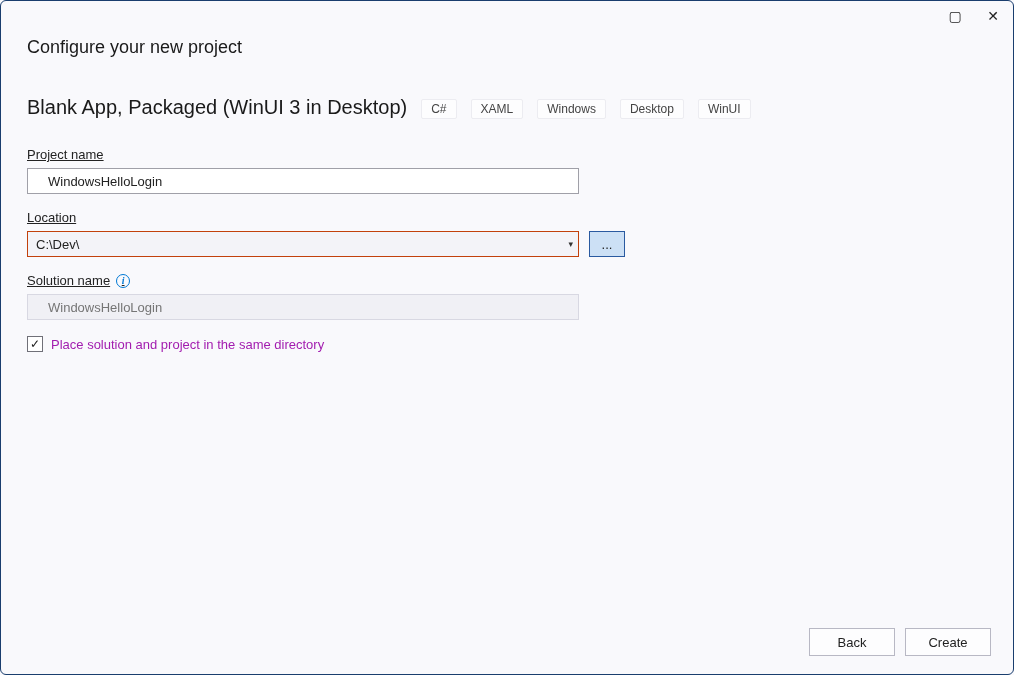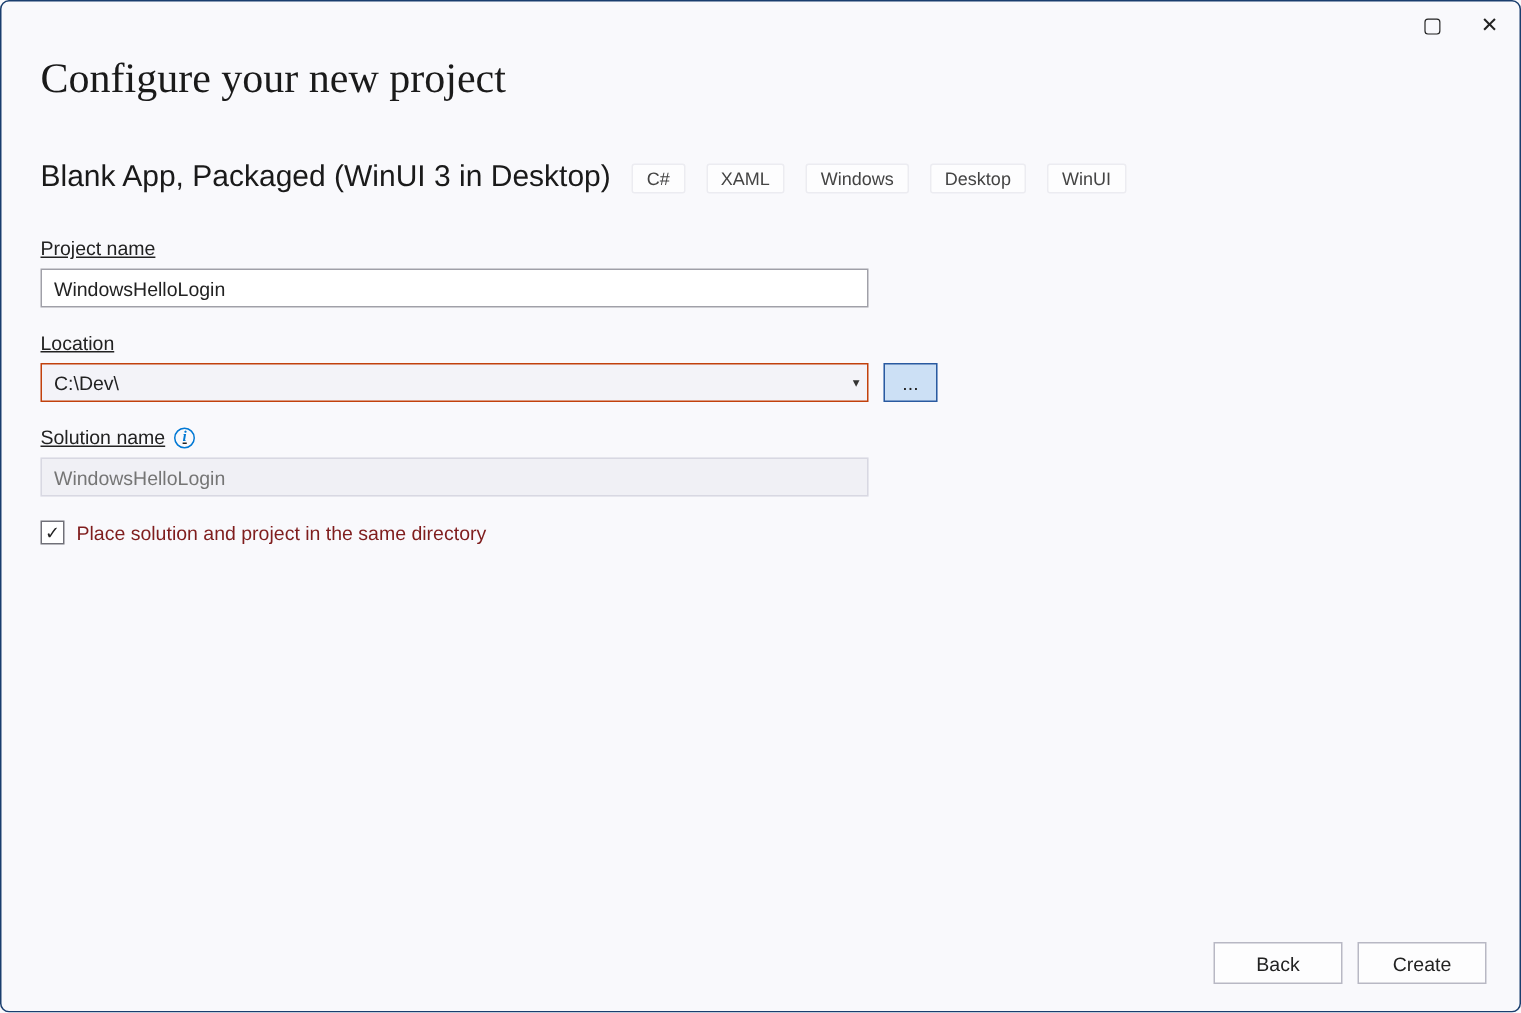--- a/index.html
+++ b/index.html
@@ -36,29 +36,28 @@
       justify-content: center;
       color: #222;
       font-size: 14px;
     }
     .content {
       padding: 6px 26px 0 26px;
       flex: 1;
       overflow: hidden;
     }
     h1.page-title {
-      font-size: 28px;
+      font-size: 18px;
       font-weight: 400;
       color: #1a1a1a;
       margin-bottom: 38px;
-      font-family: Liberation Serif, serif;
     }
     .template-row {
       display: flex;
-      align-items: center;
+      align-items: flex-end;
       gap: 14px;
       margin-bottom: 28px;
     }
     .template-name {
       font-size: 20px;
       font-weight: 400;
       color: #1a1a1a;
     }
     .tag {
       font-size: 12px;
@@ -91,21 +90,21 @@
       font-family: Georgia, serif;
       align-items: center;
       justify-content: center;
       line-height: 1;
     }
     .text-input {
       width: 552px;
       height: 26px;
       border: 1px solid #b0b0c0;
       background: #fbfbfd;
-      padding: 0 8px;
+      padding: 0 20px;
       font-size: 13px;
       color: #222;
     }
     .text-input.project-name {
       border: 1px solid #a0a0a8;
       background: #ffffff;
     }
     .text-input[disabled] {
       background: #f0f0f5;
       color: #a0a0ac;
@@ -163,21 +162,21 @@
       border: 1px solid #707078;
       background: #fff;
       display: flex;
       align-items: center;
       justify-content: center;
       font-size: 12px;
       color: #222;
     }
     .checkbox-label {
       font-size: 13px;
-      color: #7f1d1d;
+      color: #a21caf;
     }
     .path-info {
       font-size: 13px;
       color: #222;
     }
     .footer {
       position: absolute;
       bottom: 18px;
       right: 22px;
       display: flex;

